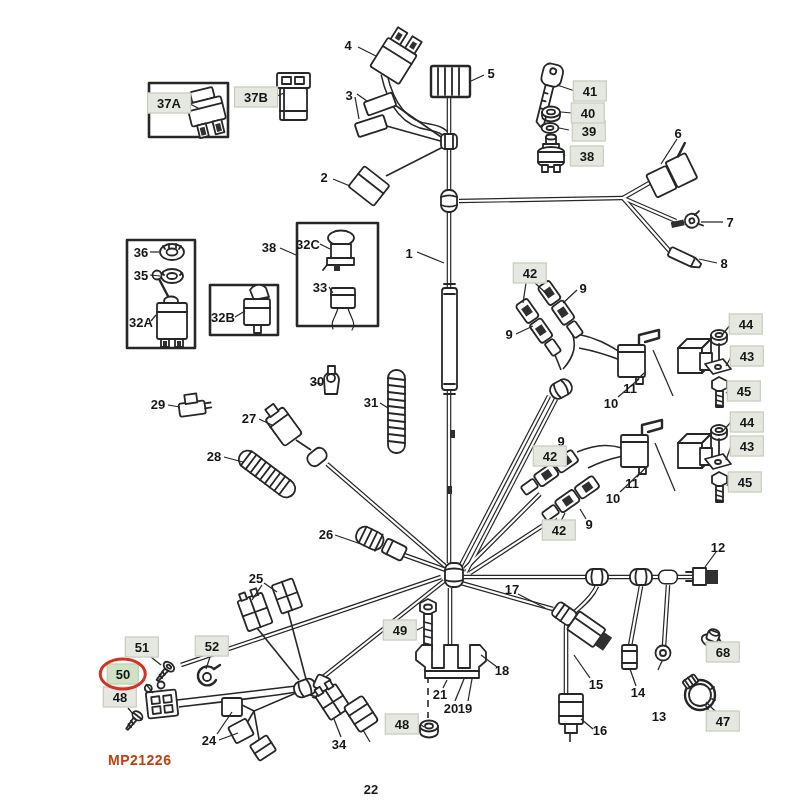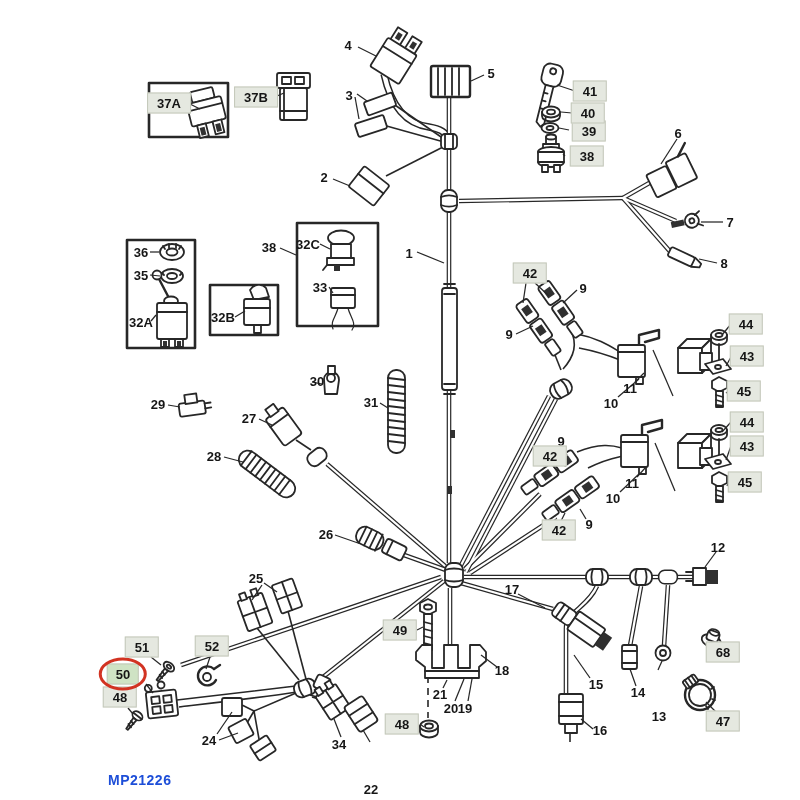--- a/index.html
+++ b/index.html
@@ -28,22 +28,22 @@
   #callouts{position:absolute;left:0;top:0;width:800px;height:800px;pointer-events:none}
   .callout{position:absolute;transform:translate(-50%,-50%);font-weight:bold;font-size:13px;
            color:#161616;line-height:1;white-space:nowrap}
   .callout.box{background:var(--highlight-fill,#e5e8e0);border:1px solid var(--highlight-border,#c3c8ba);
                padding:3px 9px}
   .callout.selected{background:var(--selected-fill,#cfe3c4);border:1px solid var(--highlight-border,#c3c8ba);
                padding:3px 8px}
   .callout.selected::after{content:"";position:absolute;left:-9px;right:-9px;top:-7px;bottom:-7px;
                border:3px solid var(--selection-ring,#d23322);border-radius:50%}
 
-  .partcode{position:absolute;left:108px;top:772px;font-weight:bold;font-size:14px;
-            letter-spacing:.5px;color:#1d4ed8}
+  .partcode{position:absolute;left:108px;top:752px;font-weight:bold;font-size:14px;
+            letter-spacing:.5px;color:#c2410c}
 </style>
 </head>
 <body>
 
 <div class="stage">
 
 <svg width="800" height="800" viewBox="0 0 800 800">
 
   <g class="wires">
     <g class="dw dw2">

